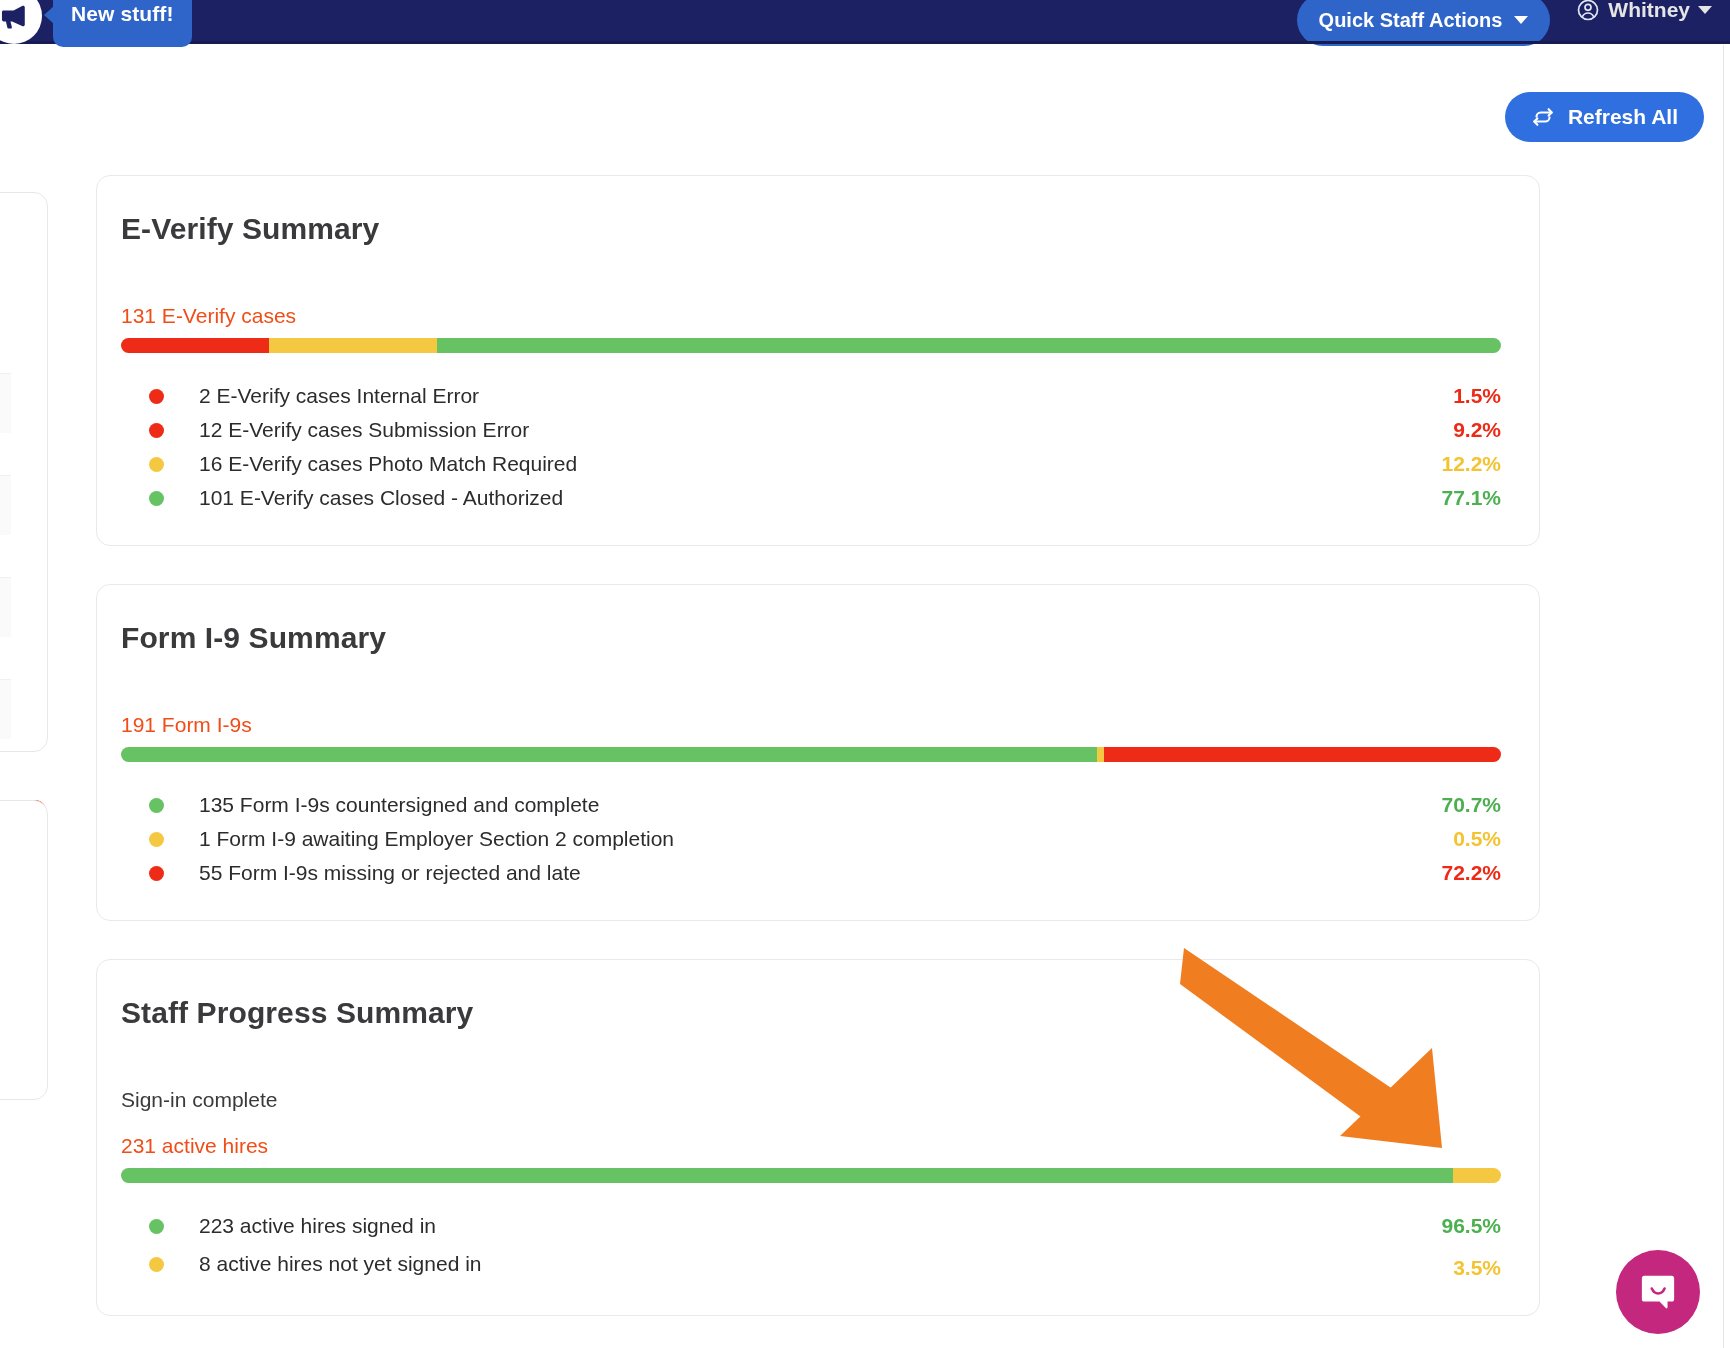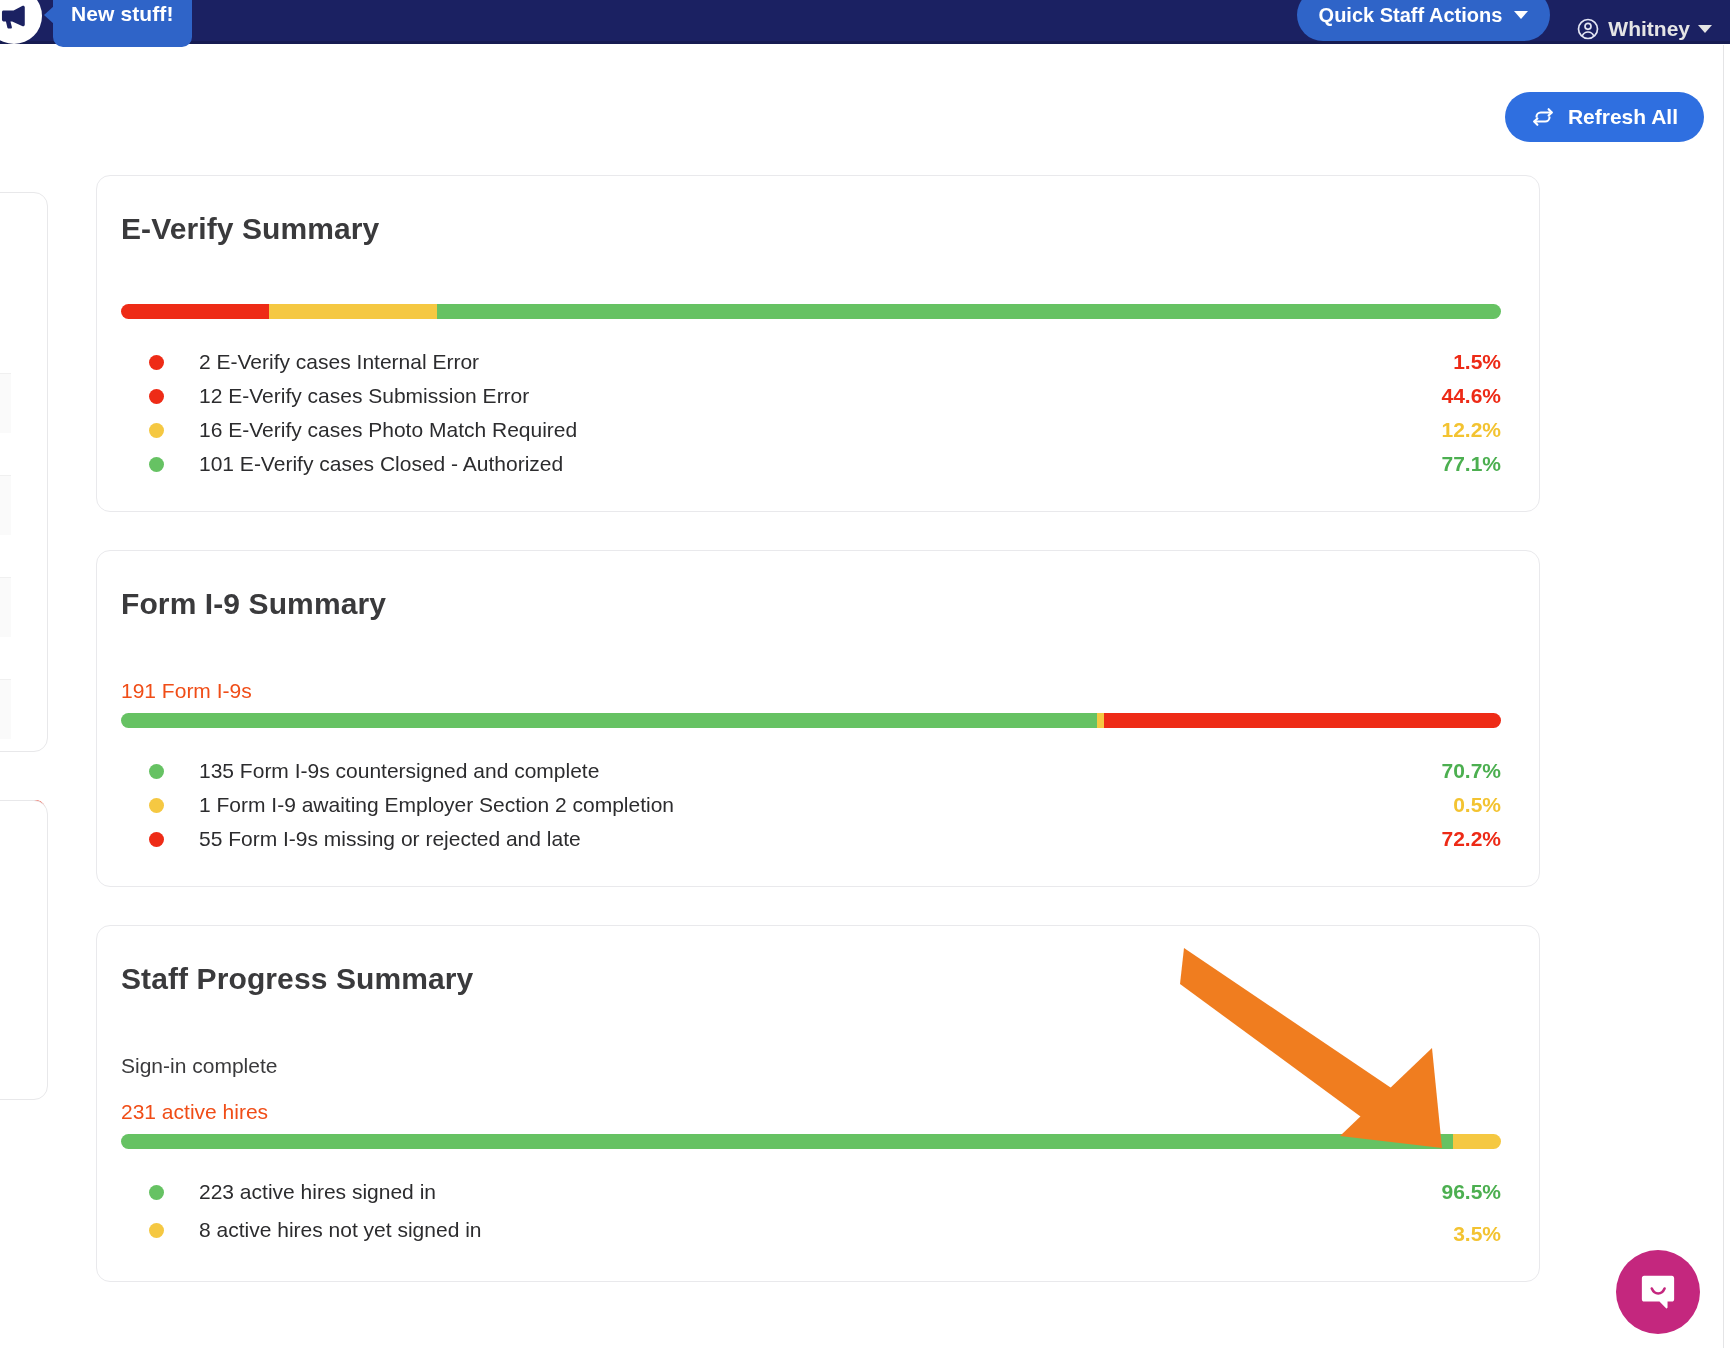--- a/index.html
+++ b/index.html
@@ -84,21 +84,21 @@
     border-bottom: 9px solid transparent;
     border-right: 10px solid #2f64c8;
   }
 
   .topbar-right {
     position: absolute;
     right: 18px;
     top: 0;
     height: 41px;
     display: flex;
-    align-items: flex-end;
+    align-items: flex-start;
     gap: 26px;
   }
   .qsa-btn {
     position: relative;
     background: #2f64c8;
     color: #ffffff;
     border: none;
     border-radius: 26px;
     height: 52px;
     margin-top: -6px;
@@ -364,35 +364,36 @@
       <div class="left-skel"></div>
     </div>
     <div class="left-card two"></div>
   </div>
   <div class="left-redbar"></div>
   <div class="left-pct">0%</div>
 
   <div class="cards" id="cards-container">
       <div class="card">
         <div class="card-title">E-Verify Summary</div>
+        <div class="total-label">131 E-Verify cases</div>
         <div class="stackbar">
           <span style="background: rgb(238, 43, 22); width: 10.7%;"></span>
           <span style="background: rgb(245, 200, 66); width: 12.2%;"></span>
           <span style="background: rgb(102, 194, 99); width: 77.1%;"></span>
         </div>
         <ul class="legend">
           <li>
             <span class="dot" style="background: rgb(238, 43, 22);"></span>
             <span class="lbl">2 E-Verify cases Internal Error</span>
             <span class="pct" style="color: rgb(237, 42, 22);">1.5%</span>
           </li>
           <li>
             <span class="dot" style="background: rgb(238, 43, 22);"></span>
             <span class="lbl">12 E-Verify cases Submission Error</span>
-            <span class="pct" style="color: rgb(237, 42, 22);">44.6%</span>
+            <span class="pct" style="color: rgb(237, 42, 22);">9.2%</span>
           </li>
           <li>
             <span class="dot" style="background: rgb(245, 200, 66);"></span>
             <span class="lbl">16 E-Verify cases Photo Match Required</span>
             <span class="pct" style="color: rgb(243, 195, 49);">12.2%</span>
           </li>
           <li>
             <span class="dot" style="background: rgb(102, 194, 99);"></span>
             <span class="lbl">101 E-Verify cases Closed - Authorized</span>
             <span class="pct" style="color: rgb(76, 175, 80);">77.1%</span>

